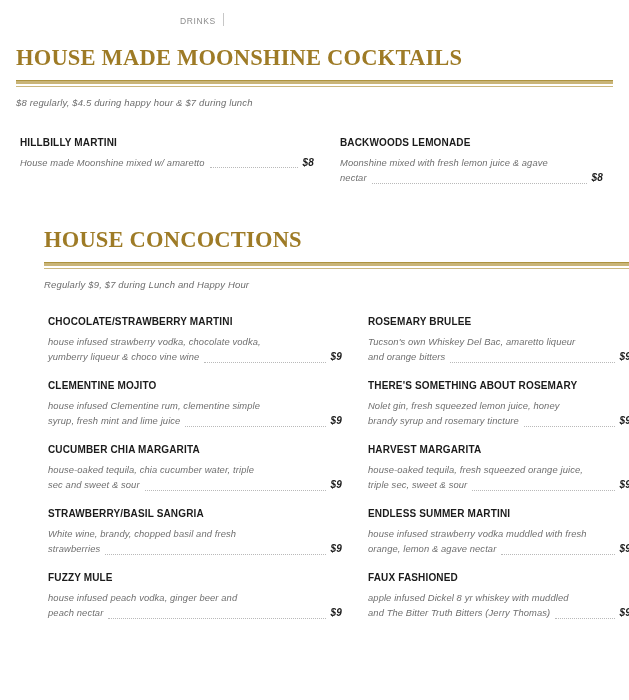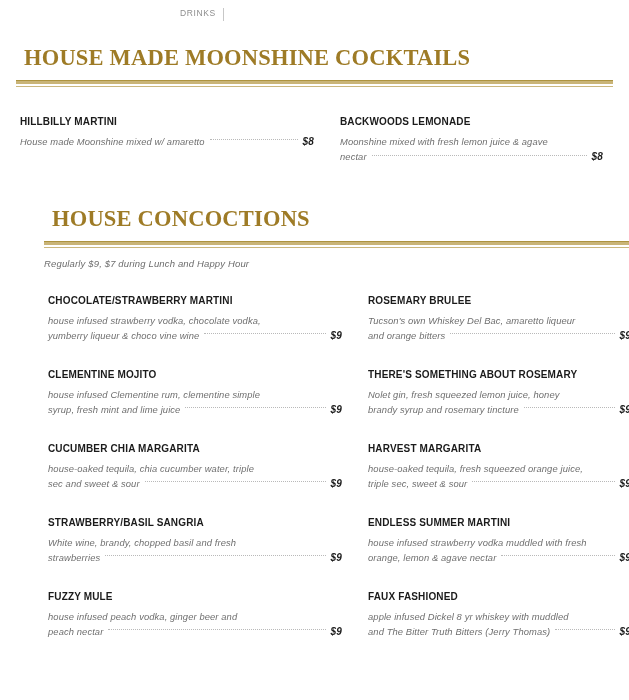--- a/index.html
+++ b/index.html
@@ -23,21 +23,21 @@
   }
 
   
   .breadcrumb {
     padding: 8px 0 0 0;
     margin-left: 180px;
     font-size: 8.5px;
     letter-spacing: 0.6px;
     color: #8d8d8d;
     display: flex;
-    align-items: flex-start;
+    align-items: flex-end;
     gap: 7px;
     height: 18px;
   }
   .breadcrumb .bc-label {
     white-space: nowrap;
   }
   .breadcrumb .bc-sep {
     display: inline-block;
     width: 1px;
     height: 13px;
@@ -48,21 +48,21 @@
   .section {
     padding: 0 16px 0 16px;
   }
   .section-title {
     font-family: "Liberation Serif", "DejaVu Serif", serif;
     font-weight: 700;
     font-size: 22.5px;
     letter-spacing: 0.2px;
     color: #9e7b26;
     line-height: 1.1;
-    margin: 8px;
+    margin: 0;
     padding: 0;
     white-space: nowrap;
   }
   .rule {
     margin-top: 9px;
     width: 597px;
   }
   .rule .rule-thick {
     height: 3px;
     background: #c9b477;
@@ -110,21 +110,21 @@
     font-style: italic;
     font-size: 9.4px;
     line-height: 15.5px;
     color: #6f6f6f;
     letter-spacing: 0.1px;
     margin-top: 7px;
   }
   
   .desc-last {
     display: flex;
-    align-items: center;
+    align-items: flex-end;
     width: 100%;
   }
   .desc-text {
     white-space: nowrap;
     flex: 0 0 auto;
   }
   .leader {
     flex: 1 1 auto;
     margin: 0 4px 0 5px;
     border-bottom: 1px dotted #b9b9b9;
@@ -153,20 +153,21 @@
   </div>
 
   <div id="sections-root">
       <div class="section" style="margin-top: 20px;">
         <h2 class="section-title">HOUSE MADE MOONSHINE COCKTAILS</h2>
         <div class="rule">
           <div class="rule-thick"></div>
           <div class="rule-gap"></div>
           <div class="rule-thin"></div>
         </div>
+        <div class="section-note">$8 regularly, $4.5 during happy hour &amp; $7 during lunch</div>
         <div class="items" style="margin-top: 29px; row-gap: 0px;">
           <div class="item">
             <div class="item-name">HILLBILLY MARTINI</div>
             <div class="item-desc">
               <div class="desc-last">
                 <span class="desc-text">House made Moonshine mixed w/ amaretto</span>
                 <span class="leader"></span>
                 <span class="price">$8</span>
               </div>
             </div>
@@ -185,21 +186,21 @@
         </div>
       </div>
       <div class="section" style="margin-top: 42px; padding-left: 44px;">
         <h2 class="section-title">HOUSE CONCOCTIONS</h2>
         <div class="rule">
           <div class="rule-thick"></div>
           <div class="rule-gap"></div>
           <div class="rule-thin"></div>
         </div>
         <div class="section-note">Regularly $9,  $7 during Lunch and Happy Hour</div>
-        <div class="items" style="margin-top: 26px; row-gap: 25px;">
+        <div class="items" style="margin-top: 26px; row-gap: 15px;">
           <div class="item">
             <div class="item-name">CHOCOLATE/STRAWBERRY MARTINI</div>
             <div class="item-desc">
               <div>house infused strawberry vodka, chocolate vodka,</div>
               <div class="desc-last">
                 <span class="desc-text">yumberry liqueur &amp; choco vine wine</span>
                 <span class="leader"></span>
                 <span class="price">$9</span>
               </div>
             </div>

